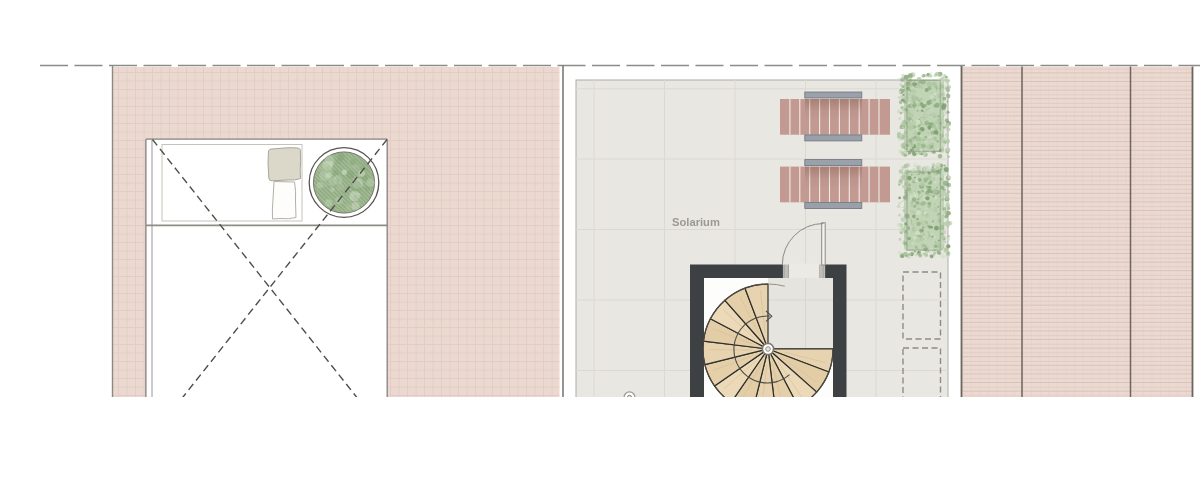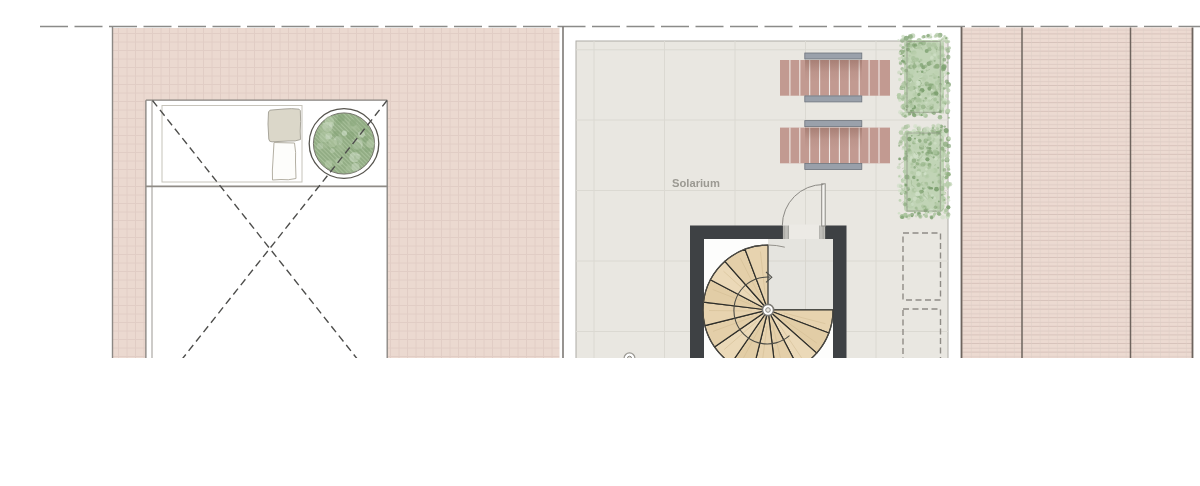--- a/index.html
+++ b/index.html
@@ -1,17 +1,17 @@
 <!DOCTYPE html>
 <html><head>
 <meta charset="utf-8">
 <style>
   html,body{margin:0;padding:0;background:#ffffff;}
   #plan{position:relative;width:1200px;height:358px;overflow:hidden;background:#ffffff;
-        font-family:"Liberation Sans", sans-serif;}
+        font-family:"Liberation Sans", sans-serif;margin-top:39px;}
 </style>
 </head>
 <body>
 <div id="plan">
 <svg width="1200" height="486" viewBox="0 0 1200 486" xmlns="http://www.w3.org/2000/svg">
 <defs>
   <pattern id="patLeftTile" width="8.5" height="8.5" patternUnits="userSpaceOnUse">
     <rect width="8.5" height="8.5" fill="#ebd9d0"></rect>
     <path d="M0,8 H8.5 M8,0 V8.5" stroke="#ddc9c1" stroke-width="1" fill="none" stroke-opacity="0.75"></path>
   </pattern>

